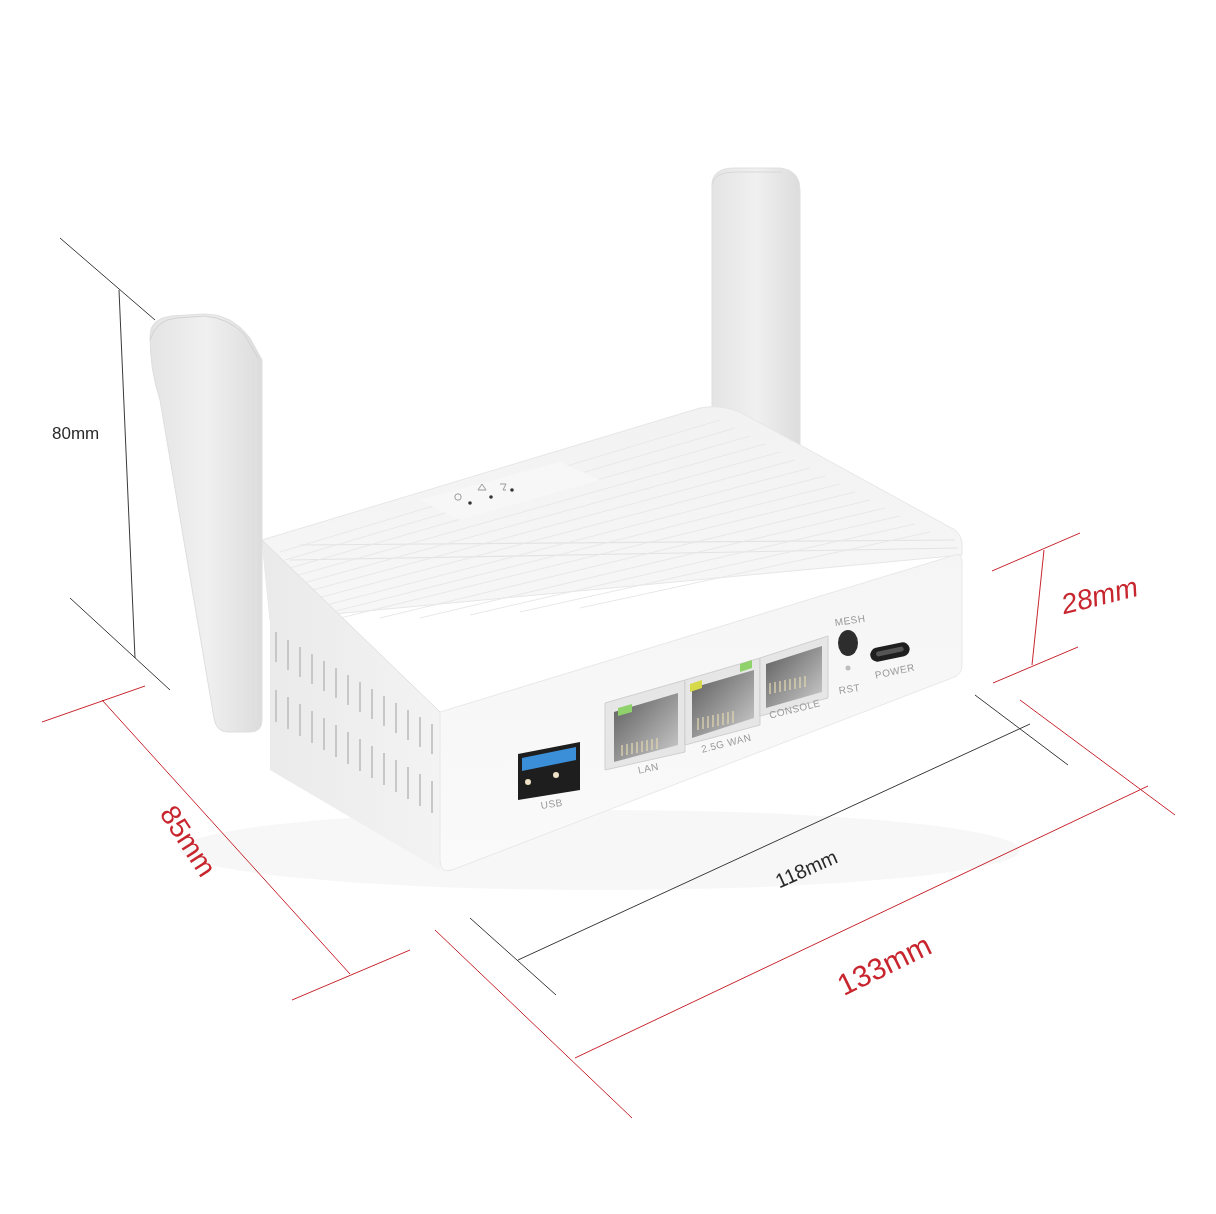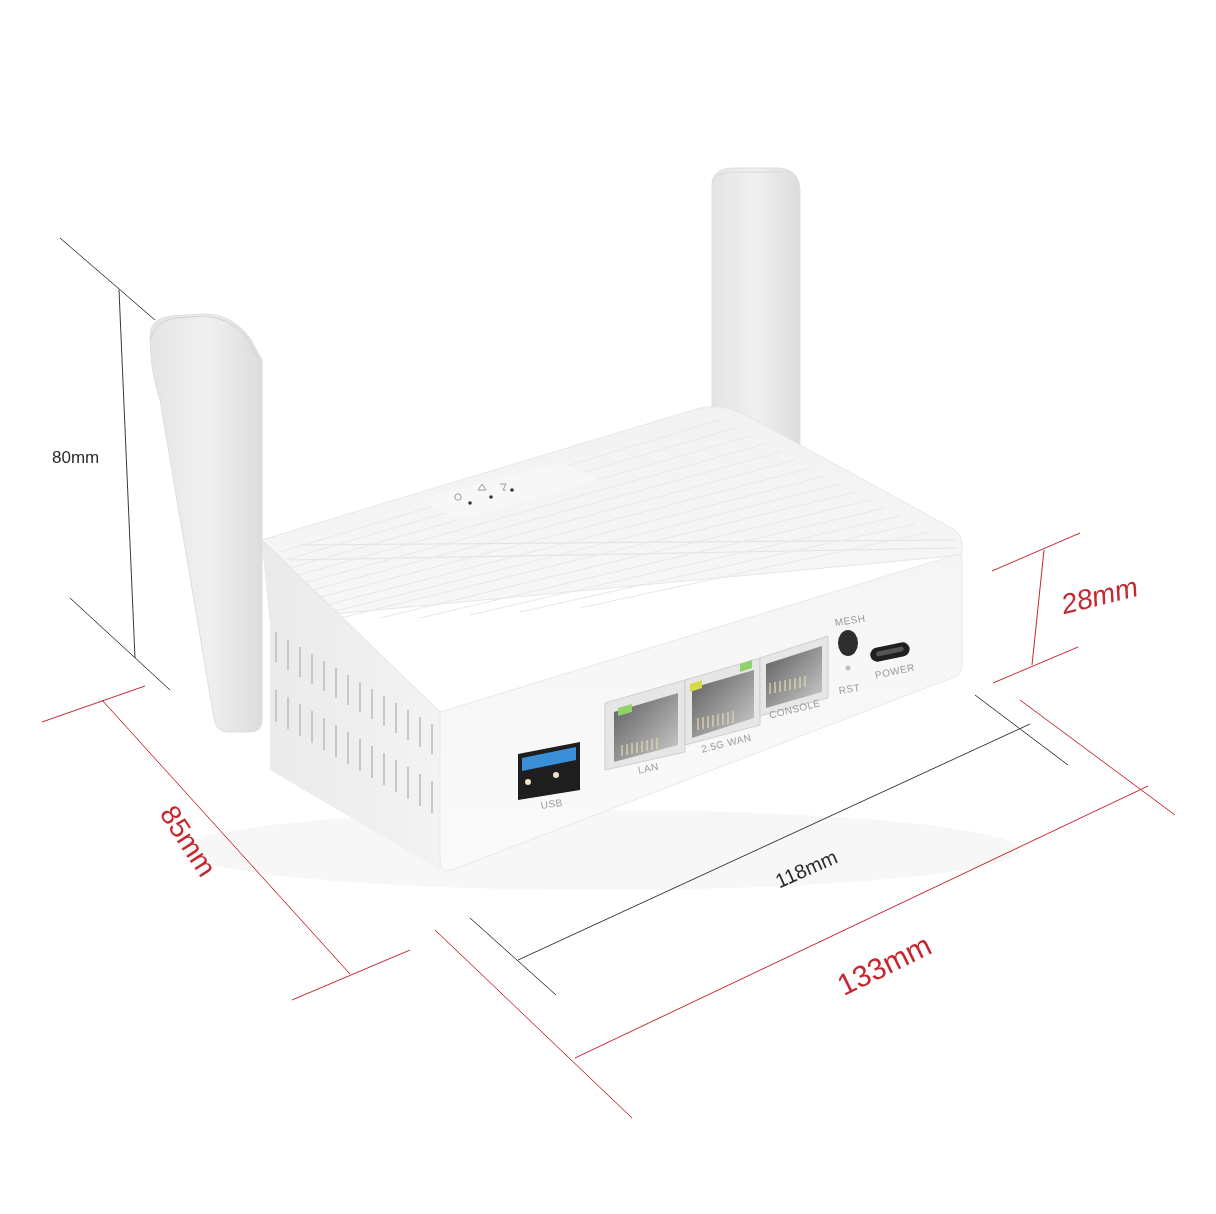--- a/index.html
+++ b/index.html
@@ -226,18 +226,18 @@
   
   <span class="port-lbl" style="left:540px;top:800px;transform:rotate(-8deg);">USB</span>
   <span class="port-lbl" style="left:637px;top:765px;transform:rotate(-12deg);">LAN</span>
   <span class="port-lbl" style="left:700px;top:744px;transform:rotate(-14deg);">2.5G WAN</span>
   <span class="port-lbl" style="left:768px;top:710px;transform:rotate(-14deg);">CONSOLE</span>
   <span class="port-lbl" style="left:834px;top:617px;transform:rotate(-8deg);">MESH</span>
   <span class="port-lbl" style="left:838px;top:685px;transform:rotate(-8deg);">RST</span>
   <span class="port-lbl" style="left:874px;top:670px;transform:rotate(-12deg);">POWER</span>
 
   
-  <span class="lbl dim-black" style="left:52px;top:448px;font-size:17px;">80mm</span>
+  <span class="lbl dim-black" style="left:52px;top:424px;font-size:17px;">80mm</span>
   <span class="lbl dim-red" style="left:1058px;top:590px;font-size:28px;transform:rotate(-14deg);">28mm</span>
   <span class="lbl dim-red" style="left:180px;top:800px;font-size:28px;font-style:normal;transform:rotate(57deg);">85mm</span>
   <span class="lbl dim-black" style="left:772px;top:872px;font-size:20px;transform:rotate(-24deg);">118mm</span>
   <span class="lbl dim-red" style="left:832px;top:972px;font-size:30px;font-style:normal;transform:rotate(-26deg);">133mm</span>
 </div>
 
 </body></html>

